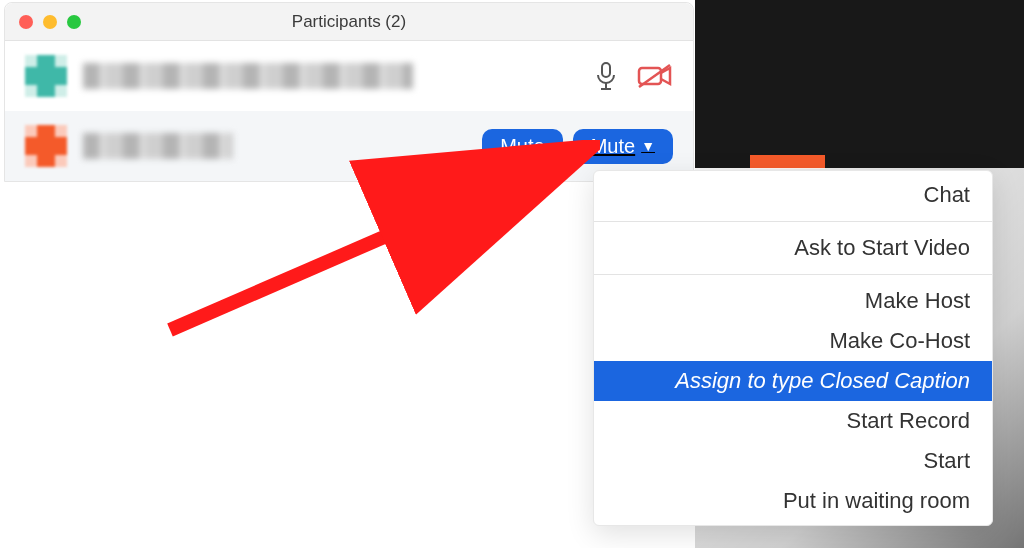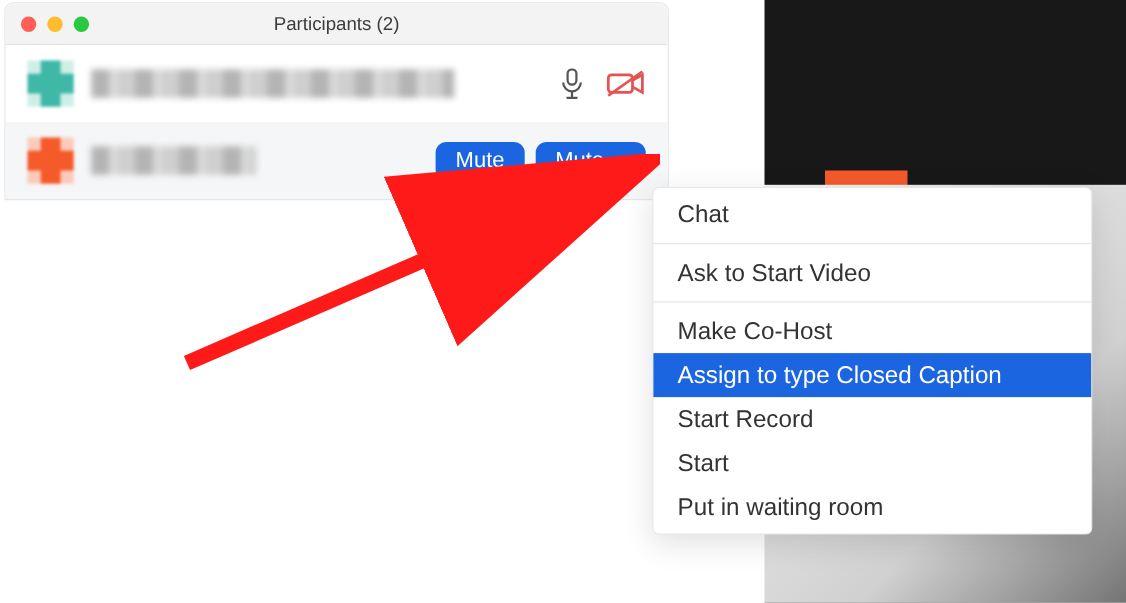--- a/index.html
+++ b/index.html
@@ -35,25 +35,26 @@
     top: 168px;
     width: 431px;
     height: 380px;
     background: linear-gradient(135deg, rgba(255,255,255,1) 0%, rgba(255,255,255,0.8) 70%, rgba(255,255,255,0.4) 100%);
   }
   
   .win {
     position: absolute;
     left: 4px;
     top: 2px;
-    width: 604px;
+    width: 690px;
     background: #fff;
     border: 1px solid #e5e5e5;
     border-top-left-radius: 8px;
     border-top-right-radius: 8px;
+    text-decoration: underline;
   }
   .titlebar {
     height: 38px;
     background: #f3f3f3;
     display: flex;
     align-items: center;
     border-bottom: 1px solid #e3e3e3;
     border-top-left-radius: 8px;
     border-top-right-radius: 8px;
     position: relative;
@@ -128,24 +129,26 @@
     border-radius: 6px;
     box-shadow: 0 8px 28px rgba(0,0,0,0.12);
     padding: 4px 0;
     z-index: 30;
   }
   .menu-item {
     padding: 7px 22px;
     font-size: 22px;
     color: #333;
     cursor: pointer;
+    text-align: right;
   }
   .menu-item.sel {
     background: #1b66e0;
     color: #fff;
+    font-style: italic;
   }
   .menu-sep { height: 1px; background: #e3e3e3; margin: 6px 0; }
   
   .arrow {
     position: absolute;
     left: 160px; top: 140px;
     width: 440px; height: 200px;
     z-index: 40;
     pointer-events: none;
   }
@@ -202,20 +205,21 @@
       </div>
     </div>
   </div>
 </div>
 
 <div class="dropdown">
   <div class="menu-item">Chat</div>
   <div class="menu-sep"></div>
   <div class="menu-item">Ask to Start Video</div>
   <div class="menu-sep"></div>
+  <div class="menu-item">Make Host</div>
   <div class="menu-item">Make Co-Host</div>
   <div class="menu-item sel">Assign to type Closed Caption</div>
   <div class="menu-item">Start Record</div>
   <div class="menu-item">Start</div>
   <div class="menu-item">Put in waiting room</div>
 </div>
 
 <svg class="arrow" viewBox="0 0 440 200">
   <defs>
     <marker id="ah" markerWidth="18" markerHeight="18" refX="15" refY="6" orient="auto">

